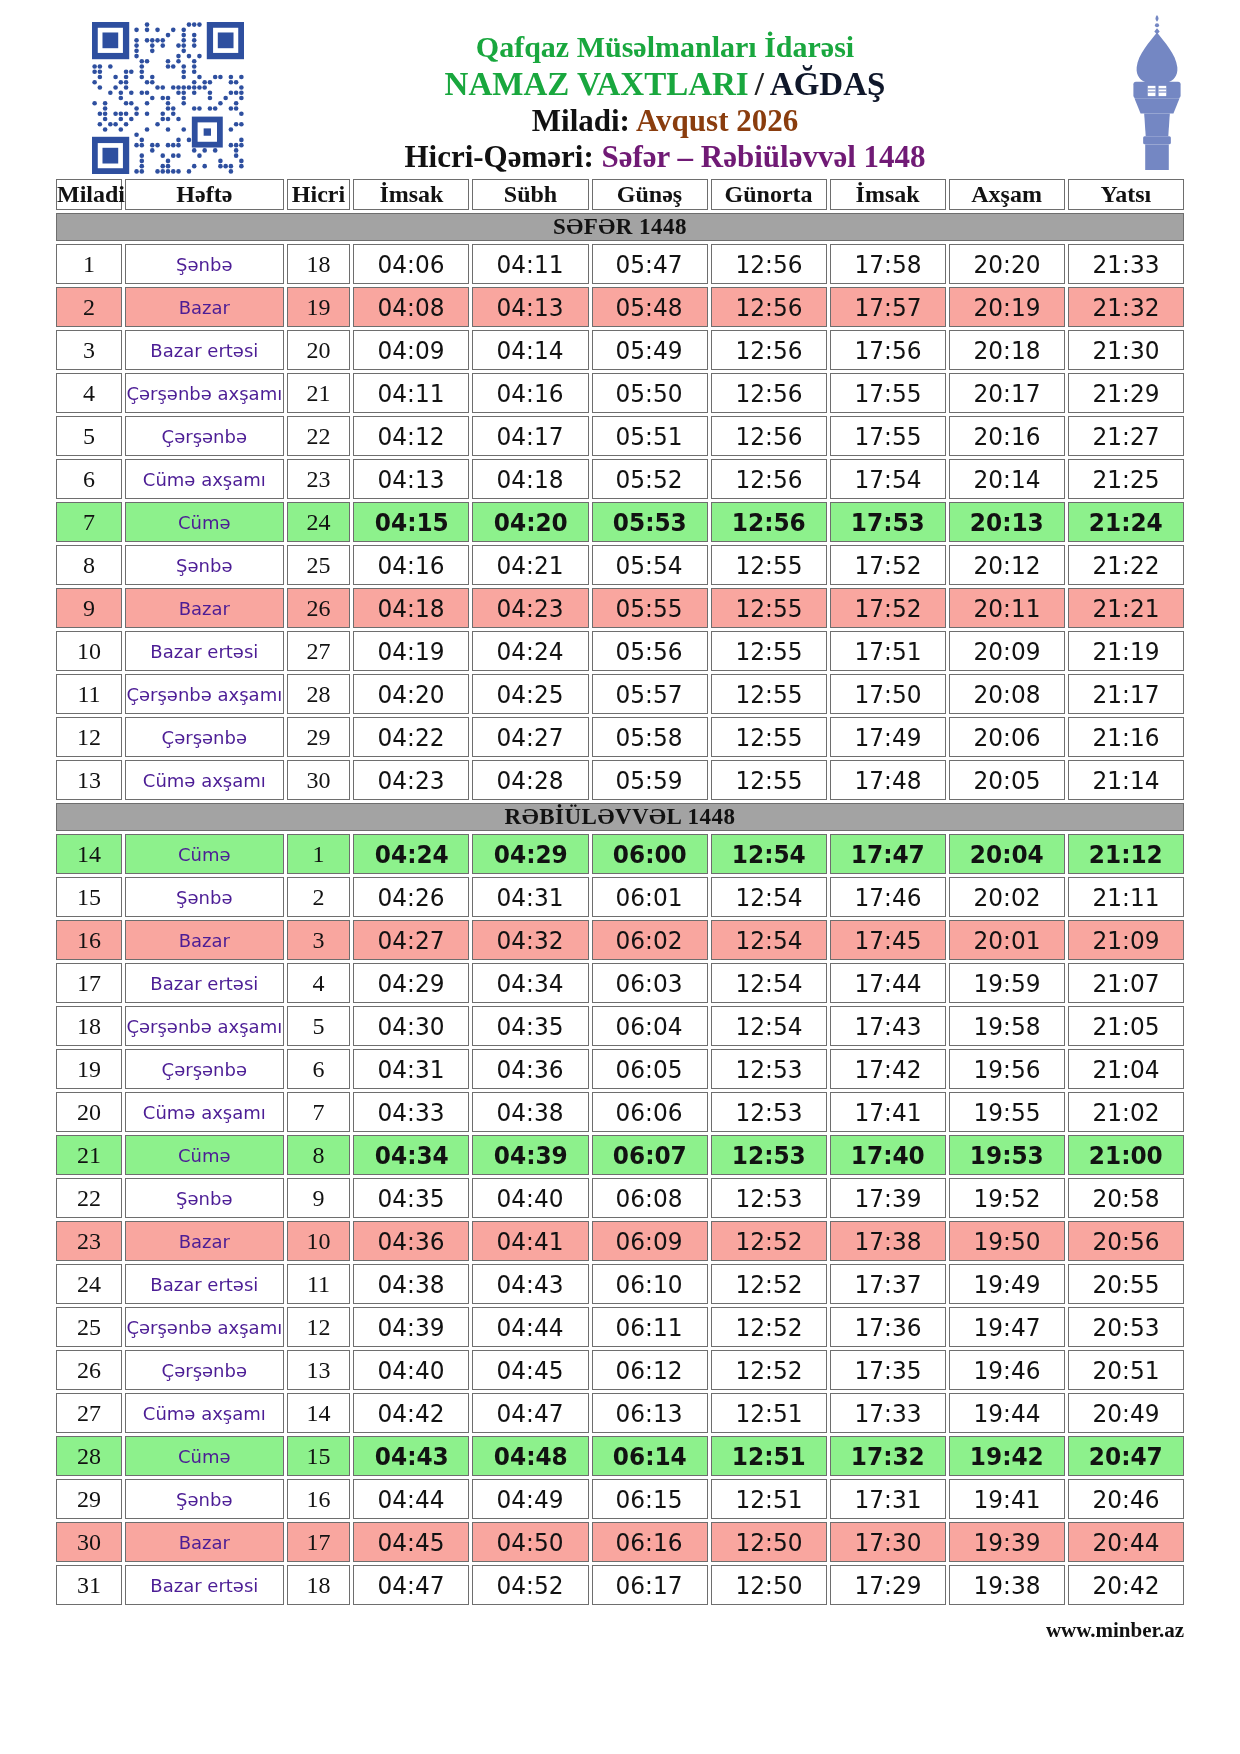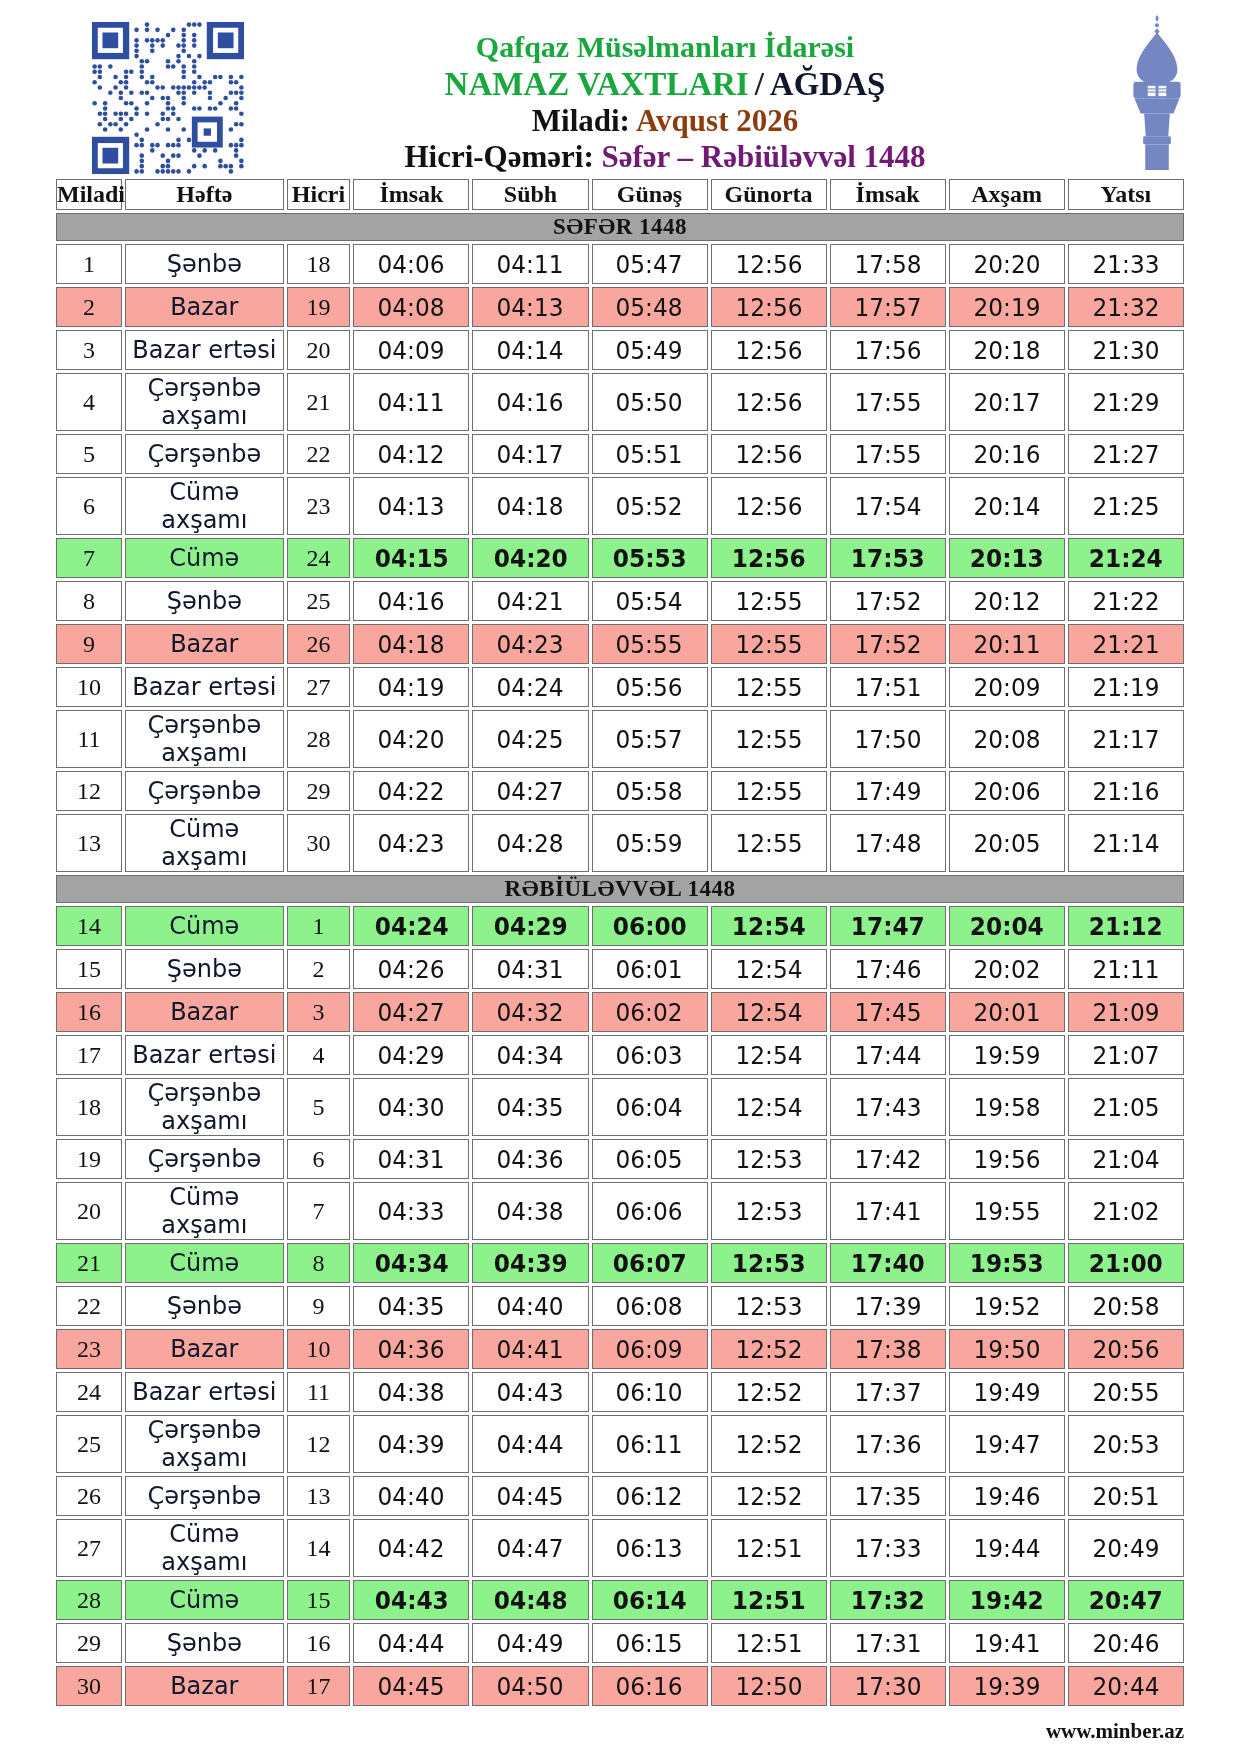--- a/index.html
+++ b/index.html
@@ -19,21 +19,21 @@
   .titles .dateline .hicri-value  { color: #701a75; }
   .minaret-wrap { width: 120px; flex: 0 0 120px; text-align: right; }
 
   
   table { border-collapse: separate; border-spacing: 3px; width: 1134px; margin: 0 auto; table-layout: fixed; }
   th, td { border: 1.6px solid #6e6e6e; background: #fff; text-align: center; vertical-align: middle; padding: 0; color: #121212; }
   thead th { height: 31px; font-family: "Liberation Serif", serif; font-weight: bold; font-size: 24px; }
   tr.section-row td { height: 25px; background: #a3a3a3; font-family: "Liberation Serif", serif; font-weight: bold; font-size: 23px; letter-spacing: .5px; }
   tbody td { height: 40px; }
   td.c-miladi, td.c-hicri { font-family: "Liberation Serif", serif; font-size: 24px; }
-  td.c-weekday { font-family: "DejaVu Sans", sans-serif; font-size: 24px; color: #0f172a; margin-left: 16px; }
+  td.c-weekday { font-family: "DejaVu Sans", sans-serif; font-size: 18px; color: #4c1d95; margin-left: 16px; }
   td.c-time { font-family: "DejaVu Sans", sans-serif; font-size: 25px; }
   td.c-time span { display: inline-block; transform: scaleX(.93); }
   tr.hl-sunday td { background: #f9a69f; }
   tr.hl-friday td { background: #8df18c; }
   tr.hl-friday td.c-time { font-weight: bold; }
 
   
   .footer { text-align: right; padding: 10px 56px 0 0; font-weight: bold; font-size: 21px; color: #111; }
 </style>
 </head>
@@ -693,20 +693,32 @@
           <td class="c-weekday">Bazar</td>
           <td class="c-hicri">17</td>
           <td class="c-time"><span>04:45</span></td>
           <td class="c-time"><span>04:50</span></td>
           <td class="c-time"><span>06:16</span></td>
           <td class="c-time"><span>12:50</span></td>
           <td class="c-time"><span>17:30</span></td>
           <td class="c-time"><span>19:39</span></td>
           <td class="c-time"><span>20:44</span></td>
         </tr>
+        <tr>
+          <td class="c-miladi">31</td>
+          <td class="c-weekday">Bazar ertəsi</td>
+          <td class="c-hicri">18</td>
+          <td class="c-time"><span>04:47</span></td>
+          <td class="c-time"><span>04:52</span></td>
+          <td class="c-time"><span>06:17</span></td>
+          <td class="c-time"><span>12:50</span></td>
+          <td class="c-time"><span>17:29</span></td>
+          <td class="c-time"><span>19:38</span></td>
+          <td class="c-time"><span>20:42</span></td>
+        </tr>
       </tbody>
   </table>
 
   <div class="footer">
     <span>www.minber.az</span>
   </div>
 
 </div>
 
 </body></html>

